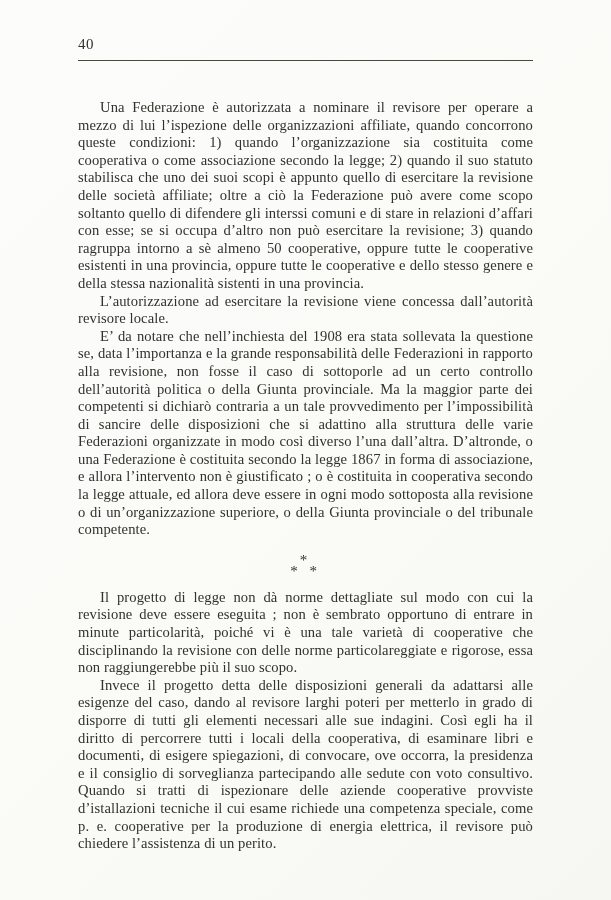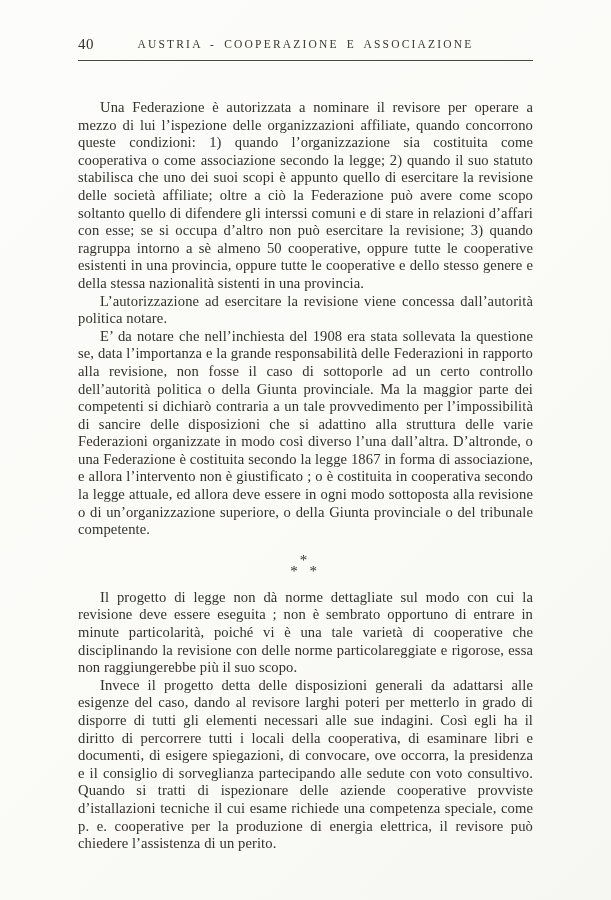--- a/index.html
+++ b/index.html
@@ -69,30 +69,29 @@
     letter-spacing: 4px;
   }
 </style>
 </head>
 <body>
 
 <div class="scan-page">
 
   <div class="page-header">
     <span class="page-number">40</span>
-    <span class="running-title">AUSTRIA - COOPERAZIONE E ASSOCIAZIONE</span>
   </div>
 
   <hr class="header-rule">
 
   <div class="body-text">
 
     <p>Una Federazione è autorizzata a nominare il revisore per operare a mezzo di lui l’ispezione delle organizzazioni affiliate, quando concorrono queste condizioni: 1) quando l’organizzazione sia costituita come cooperativa o come associazione secondo la legge; 2) quando il suo statuto stabilisca che uno dei suoi scopi è appunto quello di esercitare la revisione delle società affiliate; oltre a ciò la Federazione può avere come scopo soltanto quello di difendere gli interssi comuni e di stare in relazioni d’affari con esse; se si occupa d’altro non può esercitare la revisione; 3) quando ragruppa intorno a sè almeno 50 cooperative, oppure tutte le cooperative esistenti in una provincia, oppure tutte le cooperative e dello stesso genere e della stessa nazionalità sistenti in una provincia.</p>
 
-    <p>L’autorizzazione ad esercitare la revisione viene concessa dall’autorità politica notare.</p>
+    <p>L’autorizzazione ad esercitare la revisione viene concessa dall’autorità revisore locale.</p>
 
     <p>E’ da notare che nell’inchiesta del 1908 era stata sollevata la questione se, data l’importanza e la grande responsabilità delle Federazioni in rapporto alla revisione, non fosse il caso di sottoporle ad un certo controllo dell’autorità politica o della Giunta provinciale. Ma la maggior parte dei competenti si dichiarò contraria a un tale provvedimento per l’impossibilità di sancire delle disposizioni che si adattino alla struttura delle varie Federazioni organizzate in modo così diverso l’una dall’altra. D’altronde, o una Federazione è costituita secondo la legge 1867 in forma di associazione, e allora l’intervento non è giustificato ; o è costituita in cooperativa secondo la legge attuale, ed allora deve essere in ogni modo sottoposta alla revisione o di un’organizzazione superiore, o della Giunta provinciale o del tribunale competente.</p>
 
     <div class="asterism">
       <span>*</span>
       <span>* *</span>
     </div>
 
     <p>Il progetto di legge non dà norme dettagliate sul modo con cui la revisione deve essere eseguita ; non è sembrato opportuno di entrare in minute particolarità, poiché vi è una tale varietà di cooperative che disciplinando la revisione con delle norme particolareggiate e rigorose, essa non raggiungerebbe più il suo scopo.</p>
 

